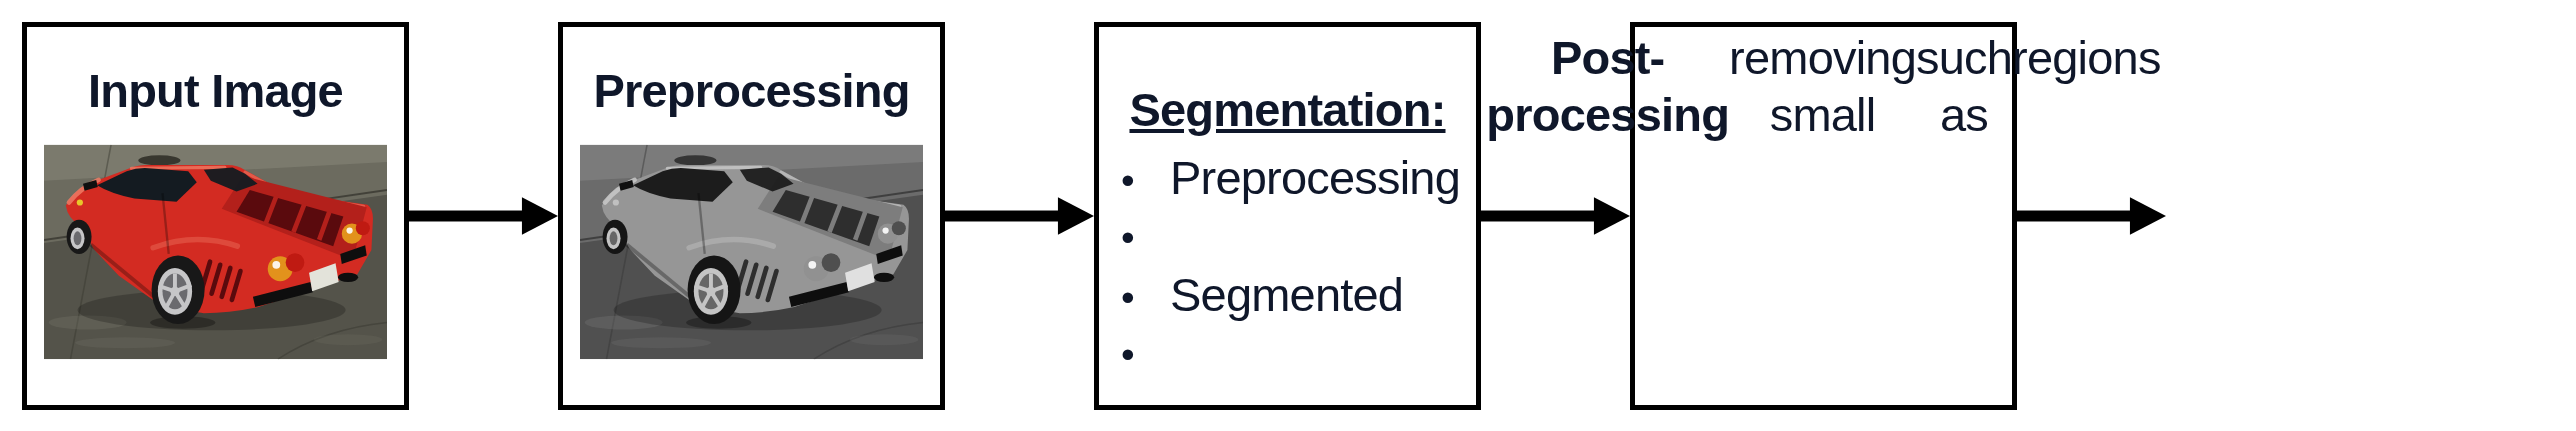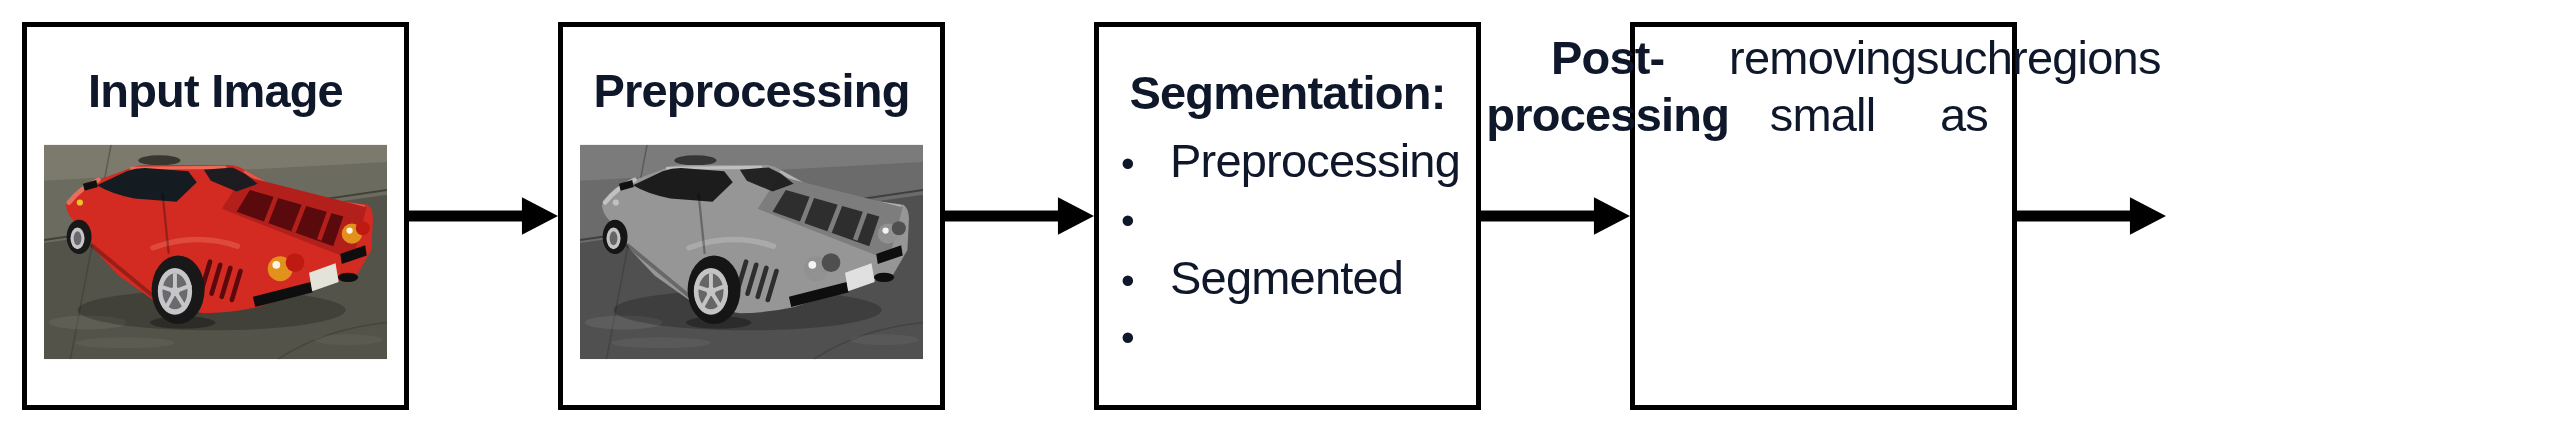--- a/index.html
+++ b/index.html
@@ -37,21 +37,21 @@
   .box-title {
     font-weight: bold;
     font-size: 47px;
     line-height: 56px;
     text-align: center;
     margin-top: 36px;
     letter-spacing: -0.8px;
     white-space: nowrap;
   }
   .box-title.two-line { margin-top: 7.8px; white-space: normal; }
-  .box-title.seg-head { margin-top: 38px; }
+  .box-title.seg-head { margin-top: 55px; text-decoration: underline; }
 
   .photo {
     display: block;
     width: 343px;
     height: 216px;
     margin: 25px auto 0 17px;
   }
   .photo.late { margin-top: 3.1px; }
 
   .bullets {

